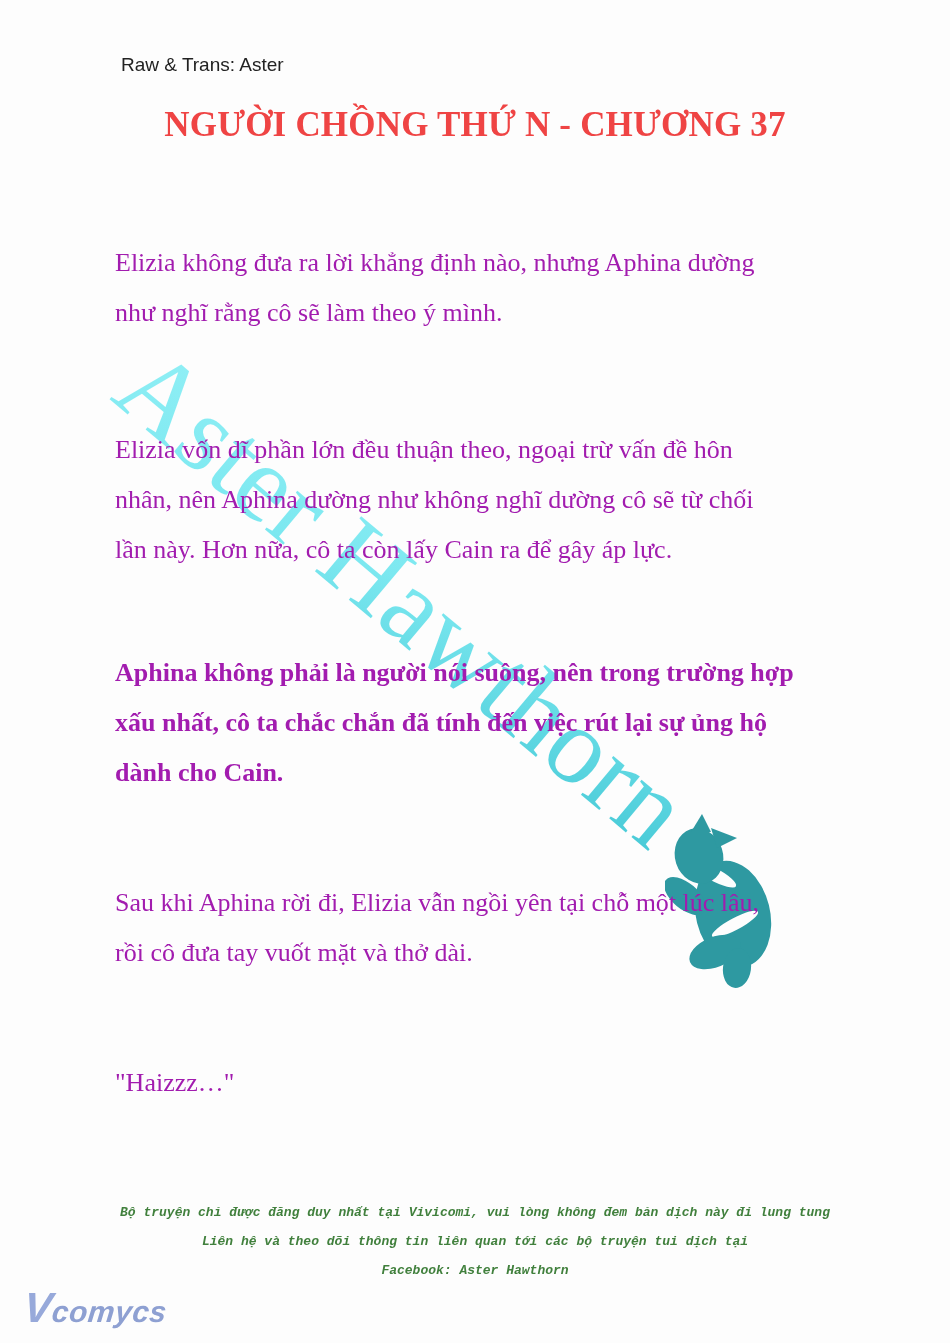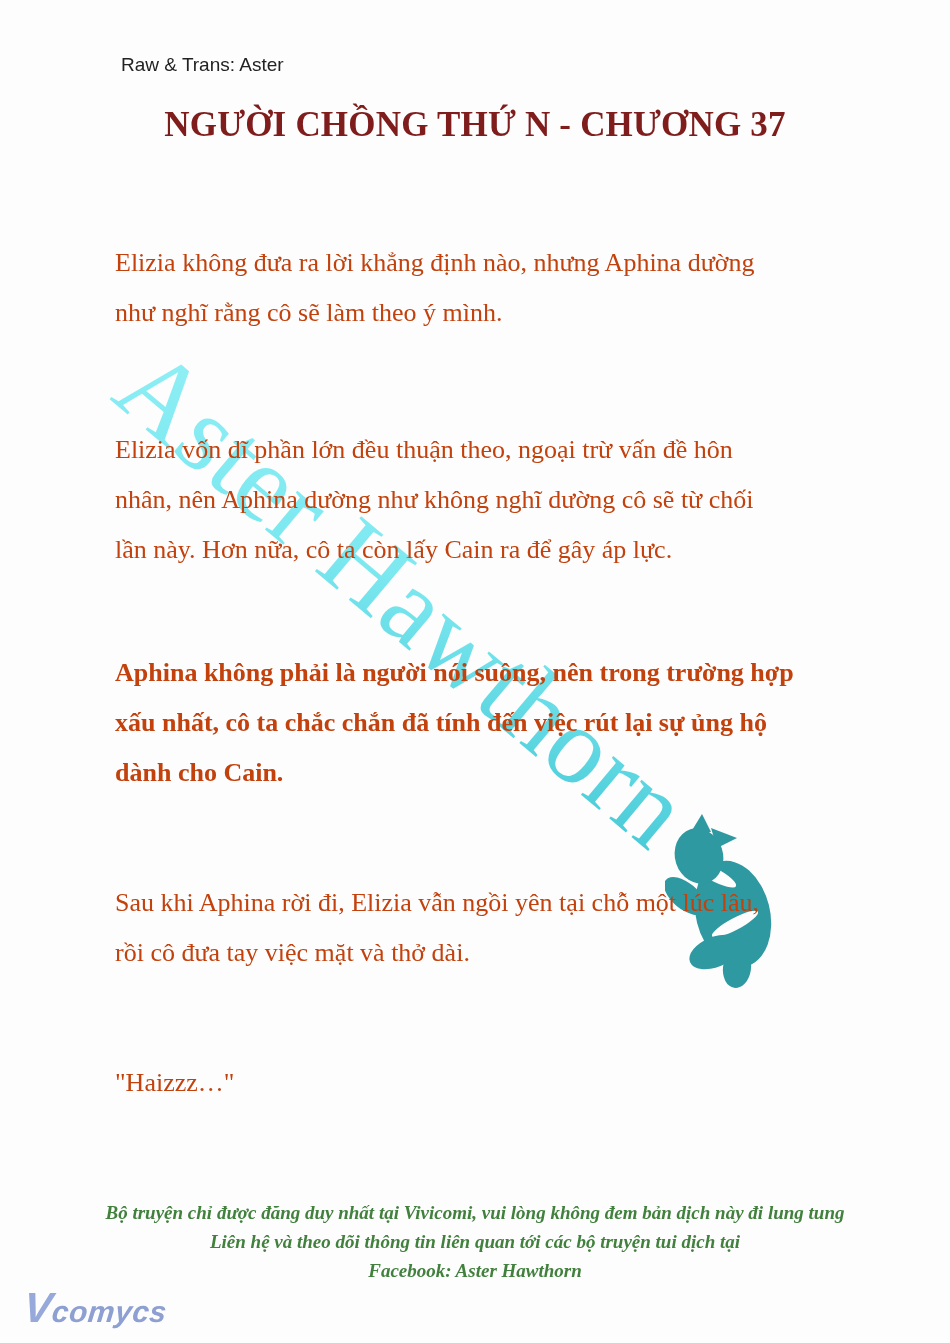--- a/index.html
+++ b/index.html
@@ -10,52 +10,52 @@
     font-family:"Liberation Serif", serif; color:#1f1f1f;
   }
   .credit {
     position:absolute; left:121px; top:54px;
     font-family:"Liberation Sans", sans-serif;
     font-size:19px; color:#222; z-index:3;
   }
   .chapter-title {
     position:absolute; left:0; top:105px; width:100%;
     text-align:center; font-weight:bold; font-size:35px;
-    color:#7f1d1d; z-index:3; letter-spacing:0.2px;
+    color:#ef4444; z-index:3; letter-spacing:0.2px;
   }
   .watermark {
     position:absolute; left:168px; top:328px;
     font-size:110px; line-height:1; white-space:nowrap;
     transform:rotate(40deg); transform-origin:0 0;
     color:#63dde8;
     background:linear-gradient(160deg, #93f0f6 0%, #7ce8f0 45%, #44c8d5 100%);
     -webkit-background-clip:text; background-clip:text;
     -webkit-text-fill-color:transparent;
     z-index:1; pointer-events:none;
   }
   .cat {
     position:absolute; left:665px; top:812px;
     width:110px; height:178px; z-index:1;
   }
   .para {
     position:absolute; left:115px; width:730px;
     font-size:26px; line-height:50px;
-    white-space:pre-line; z-index:2; color:#c2410c;
+    white-space:pre-line; z-index:2; color:#a21caf;
   }
   .p1 { top:238px; }
   .p2 { top:425px; }
   .p3 { top:648px;font-weight:bold; }
   .p4 { top:878px; }
   .p5 { top:1058px; }
   .footer-note {
     position:absolute; left:0; top:1198px; width:100%;
     text-align:center; white-space:pre-line;
-    font-family:Liberation Serif, serif;
+    font-family:Liberation Mono, monospace;
     font-style:italic; font-weight:bold;
-    font-size:19px; line-height:29px;
+    font-size:13px; line-height:29px;
     color:#41803d; z-index:3;
   }
   .vcomycs-logo {
     position:absolute; left:24px; top:1284px;
     font-family:"Liberation Sans", sans-serif;
     font-style:italic; font-weight:bold;
     font-size:30px; letter-spacing:0.5px;
     color:#8ea0d2; transform:skewX(-6deg);
     z-index:3; display:block;
   }
@@ -88,21 +88,21 @@
 
   <p class="para p1">Elizia không đưa ra lời khẳng định nào, nhưng Aphina dường
 như nghĩ rằng cô sẽ làm theo ý mình.</p>
   <p class="para p2">Elizia vốn dĩ phần lớn đều thuận theo, ngoại trừ vấn đề hôn
 nhân, nên Aphina dường như không nghĩ dường cô sẽ từ chối
 lần này. Hơn nữa, cô ta còn lấy Cain ra để gây áp lực.</p>
   <p class="para p3">Aphina không phải là người nói suông, nên trong trường hợp
 xấu nhất, cô ta chắc chắn đã tính đến việc rút lại sự ủng hộ
 dành cho Cain.</p>
   <p class="para p4">Sau khi Aphina rời đi, Elizia vẫn ngồi yên tại chỗ một lúc lâu,
-rồi cô đưa tay việc mặt và thở dài.</p>
+rồi cô đưa tay vuốt mặt và thở dài.</p>
   <p class="para p5">"Haizzz…"</p>
 
   <div class="footer-note">Bộ truyện chỉ được đăng duy nhất tại Vivicomi, vui lòng không đem bản dịch này đi lung tung
 Liên hệ và theo dõi thông tin liên quan tới các bộ truyện tui dịch tại
 Facebook: Aster Hawthorn</div>
 
   <span class="vcomycs-logo">Vcomycs</span>
 
 </div>
 

